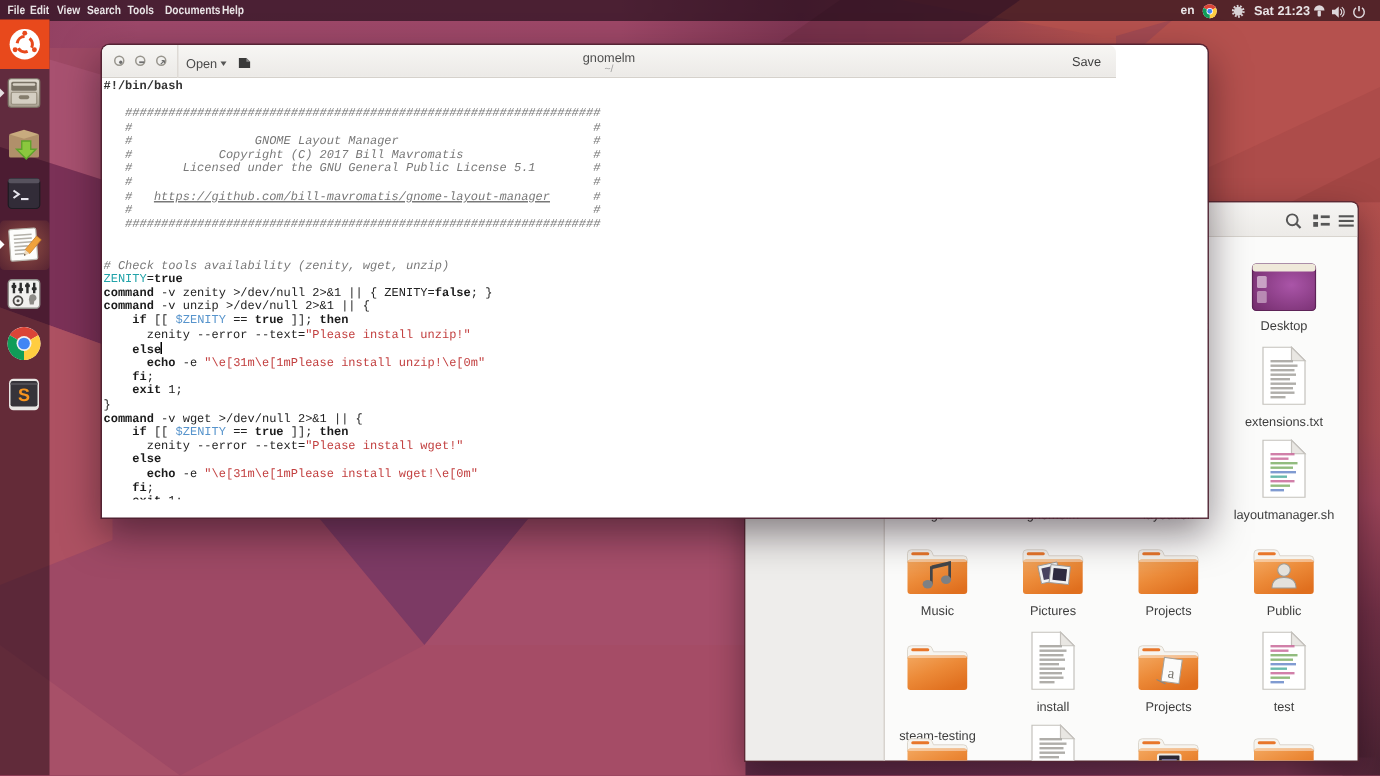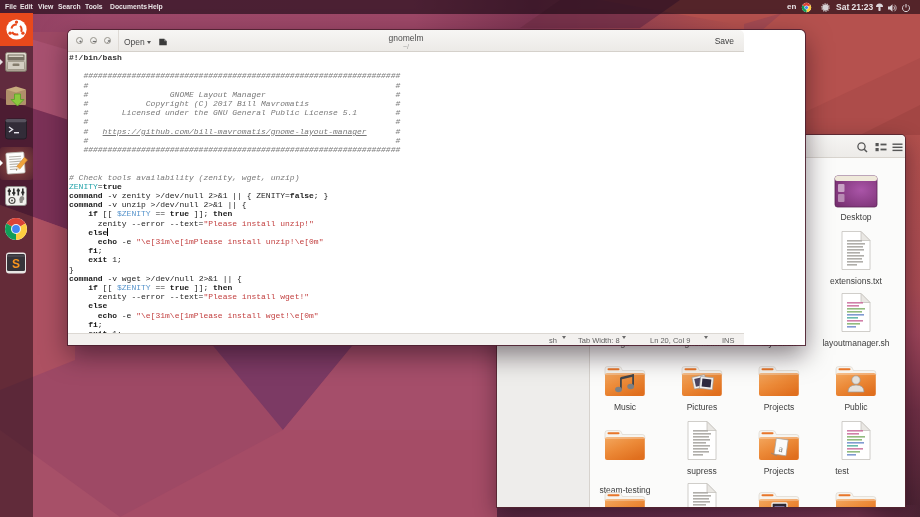--- a/index.html
+++ b/index.html
@@ -283,21 +283,21 @@
 <rect x="7" y="10" width="15" height="1.6" fill="#b0aeaa"></rect>
       <rect x="7" y="13" width="18" height="1.6" fill="#b0aeaa"></rect>
       <rect x="7" y="16" width="16" height="1.6" fill="#b0aeaa"></rect>
       <rect x="7" y="19" width="17" height="1.6" fill="#b0aeaa"></rect>
       <rect x="7" y="22" width="13" height="1.6" fill="#b0aeaa"></rect>
       <rect x="7" y="25" width="17" height="1.6" fill="#b0aeaa"></rect>
       <rect x="7" y="28" width="15" height="1.6" fill="#b0aeaa"></rect>
       <rect x="7" y="31" width="16" height="1.6" fill="#b0aeaa"></rect>
       <rect x="7" y="34" width="10" height="1.6" fill="#b0aeaa"></rect>
 </svg>
-<div class="flabel" style="left:145px;top:331px">supress</div>
+<div class="flabel" style="left:145px;top:331px">install</div>
 <svg class="ficon" style="left:260px;top:292px" width="44" height="34" viewBox="0 0 44 34">
 <path d="M2,6 q0,-2.5 2.5,-2.5 h11 q2.5,0 3,2 l0.8,2 h20 q2.5,0 2.5,2.5 v2 h-39.8 z" fill="#f6f4ef" stroke="#d8d2c8" stroke-width="0.6"></path>
 <rect x="4.5" y="5.2" width="12" height="2" rx="1" fill="#e8762a"></rect>
 <rect x="2" y="10" width="39.8" height="23" rx="2" fill="url(#fold)"></rect>
 <path d="M2.5,11 h38.8" stroke="rgba(255,255,255,0.55)" stroke-width="1"></path>
 <g transform="rotate(8 24 21)">
         <rect x="18" y="12" width="12" height="16" fill="#fbfbfa" stroke="#a5a29c" stroke-width="0.7"></rect>
         <text x="24" y="25" font-size="10" fill="#7a7770" text-anchor="middle" font-family="Liberation Serif">a</text>
       </g>
       <path d="M14,26 l6,3" stroke="#8a8780" stroke-width="0.8"></path>
@@ -309,21 +309,21 @@
 <rect x="7" y="10" width="16" height="1.6" fill="#c96a9a" opacity="0.85"></rect>
       <rect x="7" y="13" width="12" height="1.6" fill="#c96a9a" opacity="0.85"></rect>
       <rect x="7" y="16" width="18" height="1.6" fill="#7fb069" opacity="0.85"></rect>
       <rect x="7" y="19" width="15" height="1.6" fill="#7fb069" opacity="0.85"></rect>
       <rect x="7" y="22" width="17" height="1.6" fill="#6a89c9" opacity="0.85"></rect>
       <rect x="7" y="25" width="11" height="1.6" fill="#4fae9e" opacity="0.85"></rect>
       <rect x="7" y="28" width="16" height="1.6" fill="#c96a9a" opacity="0.85"></rect>
       <rect x="7" y="31" width="13" height="1.6" fill="#7fb069" opacity="0.85"></rect>
       <rect x="7" y="34" width="9" height="1.6" fill="#6a89c9" opacity="0.85"></rect>
 </svg>
-<div class="flabel" style="left:285px;top:331px">test</div>
+<div class="flabel" style="left:299px;top:331px">test</div>
 <svg class="ficon" style="left:106px;top:354px" width="44" height="34" viewBox="0 0 44 34">
 <path d="M2,6 q0,-2.5 2.5,-2.5 h11 q2.5,0 3,2 l0.8,2 h20 q2.5,0 2.5,2.5 v2 h-39.8 z" fill="#f6f4ef" stroke="#d8d2c8" stroke-width="0.6"></path>
 <rect x="4.5" y="5.2" width="12" height="2" rx="1" fill="#e8762a"></rect>
 <rect x="2" y="10" width="39.8" height="23" rx="2" fill="url(#fold)"></rect>
 <path d="M2.5,11 h38.8" stroke="rgba(255,255,255,0.55)" stroke-width="1"></path>
 
 </svg>
 <svg class="ficon" style="left:189px;top:347px" width="32" height="41" viewBox="0 0 32 41">
 <path d="M2,1.5 h19 l9,9 v29 h-28 z" fill="#ffffff" stroke="#c4c1bc" stroke-width="0.8"></path>
 <path d="M21,1.5 l9,9 h-9 z" fill="#e9e7e3" stroke="#c4c1bc" stroke-width="0.8"></path>
@@ -427,29 +427,20 @@
     <b>fi</b>;
     <b>exit</b> 1;
 }
 <b>command</b> -v wget &gt;/dev/null 2&gt;&amp;1 || {
     <b>if</b> [[ <span class="v">$ZENITY</span> == <b>true</b> ]]; <b>then</b>
       zenity --error --text=<span class="s">"Please install wget!"</span>
     <b>else</b>
       <b>echo</b> -e <span class="s">"\e[31m\e[1mPlease install wget!\e[0m"</span>
     <b>fi</b>;
     <b>exit</b> 1;</pre>
-<div id="gstatus">
-<span style="left:481px">sh</span>
-      <span style="left:494px" class="dcar"></span>
-<span style="left:510px">Tab Width: 8</span>
-      <span style="left:554px" class="dcar"></span>
-<span style="left:582px">Ln 20, Col 9</span>
-      <span style="left:636px" class="dcar"></span>
-<span style="left:654px">INS</span>
-</div>
 </div>
 <div id="menubar">
 <span class="m" style="left:5px">File</span>
 <span class="m" style="left:20px">Edit</span>
 <span class="m" style="left:38px">View</span>
 <span class="m" style="left:58px">Search</span>
 <span class="m" style="left:85px">Tools</span>
 <span class="m" style="left:110px">Documents</span>
 <span class="m" style="left:148px">Help</span>
 <span class="tray" style="left:787px;font-size:8px">en</span>

